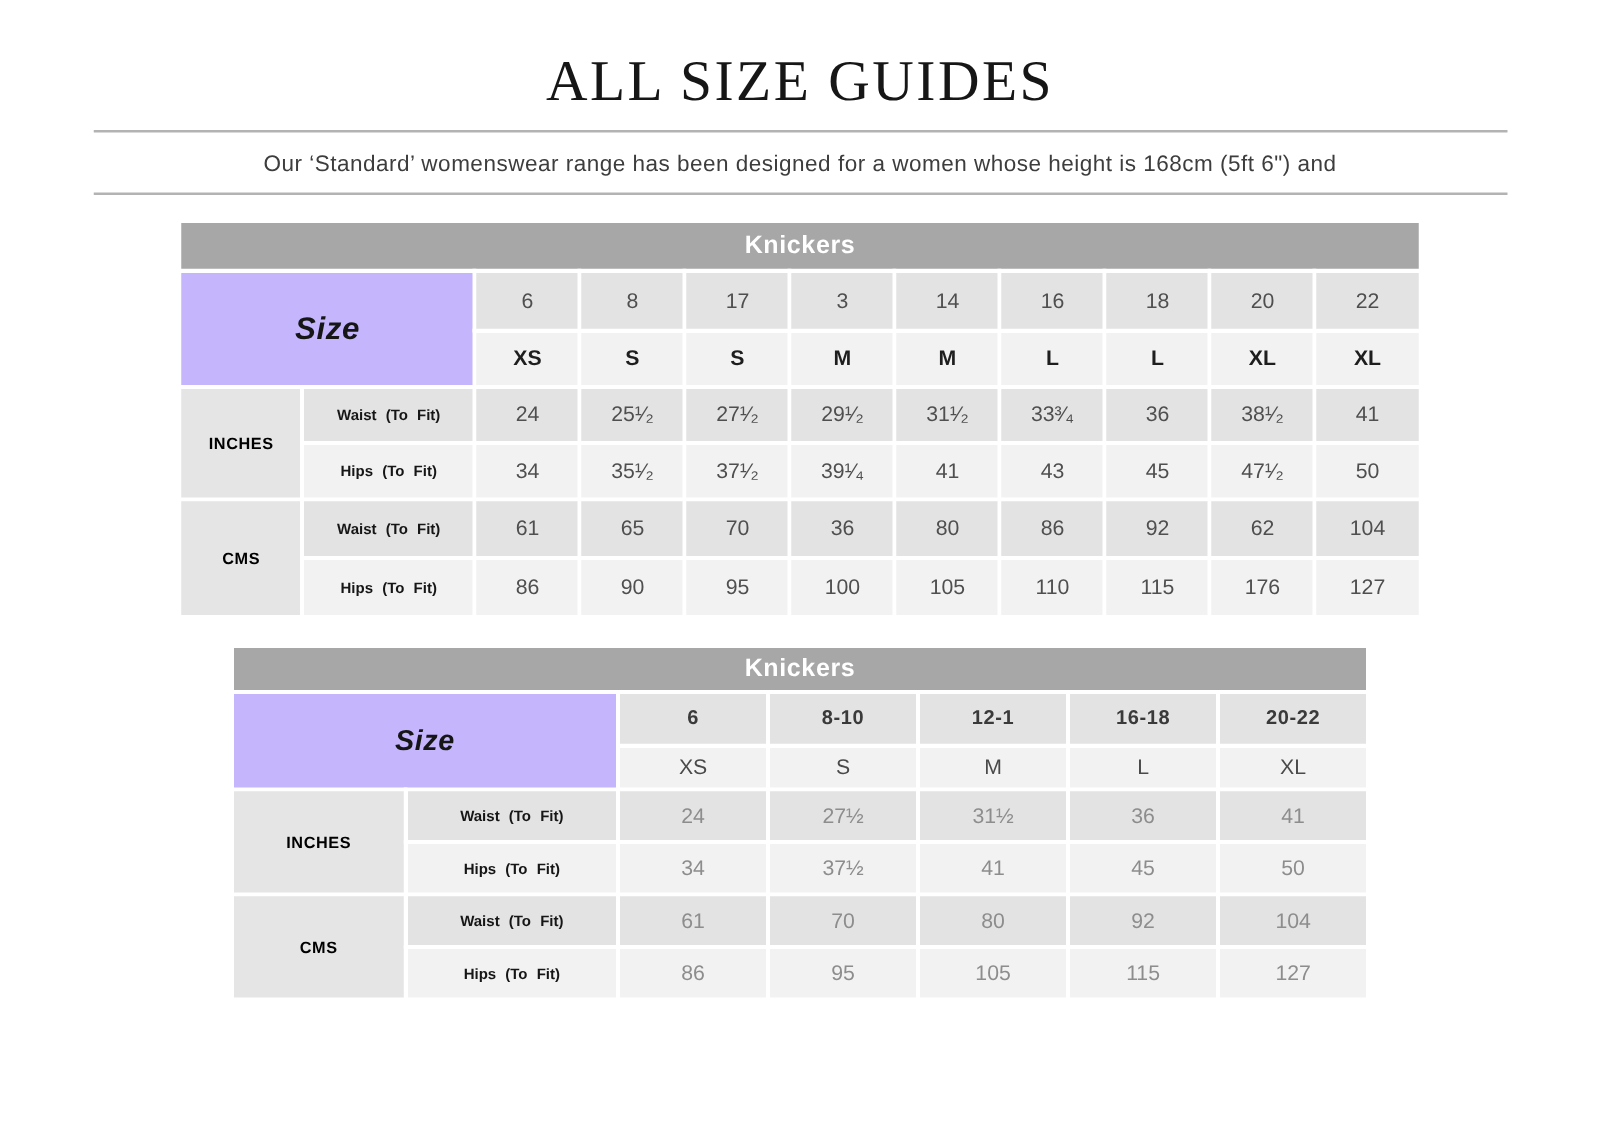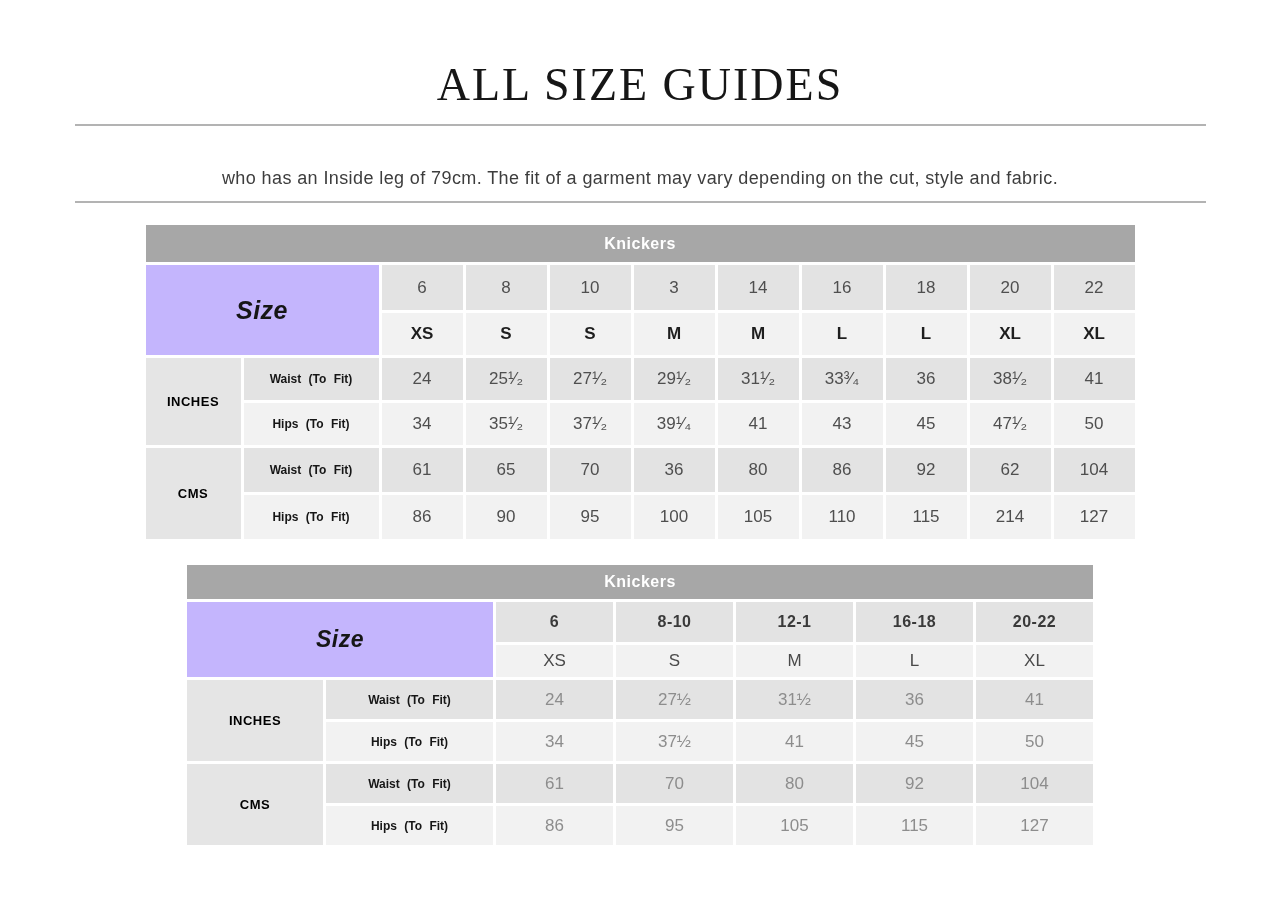--- a/index.html
+++ b/index.html
@@ -1,36 +1,36 @@
 <!DOCTYPE html>
 <html><head>
 <meta charset="utf-8">
 <style>
   html,body{margin:0;padding:0;background:#ffffff;}
   body{width:1280px;height:911px;font-family:"Liberation Sans","DejaVu Sans",sans-serif;overflow:hidden;}
 
   .page-title{
-    margin:56px 0 0 0;text-align:center;
+    margin:36px 0 0 0;text-align:center;
     font-family:"Liberation Serif","DejaVu Serif",serif;
     font-weight:400;font-size:46px;line-height:58px;color:#161616;
     letter-spacing:2px;
   }
   .rule{border:none;height:2px;background:#b3b3b3;width:1131px;margin:0 auto;}
   .rule-top{margin-top:10px;}
   .rule-bottom{margin-top:9px;}
   .intro{
     margin:12px auto 0 auto;text-align:center;width:1060px;
     font-size:18px;line-height:27px;color:#3d3d3d;letter-spacing:0.4px;
     font-weight:300;
   }
 
   table{border-collapse:collapse;table-layout:fixed;}
   td,th{border:3px solid #ffffff;text-align:center;vertical-align:middle;padding:0;overflow:hidden;}
 
-  .hdr{background:#a7a7a7;color:#ffffff;font-weight:bold;font-size:16px;letter-spacing:0.5px;}
+  .hdr{background:#a7a7a7;color:#ffffff;font-weight:bold;font-size:20px;letter-spacing:0.5px;}
   .size-cell{background:#c4b5fd;font-size:25px;font-weight:600;color:#161616;letter-spacing:0.5px;font-style:italic;}
   .unit-cell{background:#e5e5e5;font-size:13px;font-weight:bold;color:#000000;letter-spacing:0.5px;}
   .rowlabel{font-size:12px;font-weight:bold;color:#161616;word-spacing:4px;}
   .bg-dark{background:#e3e3e3;}
   .bg-light{background:#f2f2f2;}
 
   
   .t1{width:992px;margin:19px auto 0 auto;}
   .t1 tr.r-hdr{height:40px;}
   .t1 tr.r-num{height:48px;}
@@ -50,21 +50,21 @@
   .t2 .num{font-size:16px;font-weight:bold;color:#3a3a3a;letter-spacing:0.5px;}
   .t2 .letter{font-size:17px;color:#4a4a4a;}
   .t2 .val{font-size:17px;color:#8d8d8d;}
   .t2 .size-cell{font-size:23px;}
 </style>
 </head>
 <body>
 
 <h1 class="page-title">ALL SIZE GUIDES</h1>
 <hr class="rule rule-top">
-<p class="intro"><br><span>who has an Inside leg of 79cm. The fit of a garment may vary depending on the cut, style and fabric.</span></p>
+<p class="intro"><span>Our ‘Standard’ womenswear range has been designed for a women whose height is 168cm (5ft 6") and</span><br></p>
 <hr class="rule rule-bottom">
 
 <table class="t1">
   <colgroup>
     <col style="width:98px">
       <col style="width:138px">
     <col style="width:84px">
       <col style="width:84px">
       <col style="width:84px">
       <col style="width:84px">
@@ -75,21 +75,21 @@
       <col style="width:84px">
   </colgroup>
   <tbody>
       <tr class="r-hdr">
         <th class="hdr" colspan="11">Knickers</th>
       </tr>
   <tr class="r-num">
     <td class="size-cell" colspan="2" rowspan="2">Size</td>
     <td class="num bg-dark">6</td>
     <td class="num bg-dark">8</td>
-    <td class="num bg-dark">10</td>
+    <td class="num bg-dark">17</td>
     <td class="num bg-dark">3</td>
     <td class="num bg-dark">14</td>
     <td class="num bg-dark">16</td>
     <td class="num bg-dark">18</td>
     <td class="num bg-dark">20</td>
     <td class="num bg-dark">22</td>
   </tr>
   <tr class="r-let">
     <td class="letter bg-light">XS</td>
     <td class="letter bg-light">S</td>
@@ -141,21 +141,21 @@
   </tr>
   <tr class="r-cm">
     <td class="rowlabel bg-light">Hips (To Fit)</td>
     <td class="val bg-light">86</td>
     <td class="val bg-light">90</td>
     <td class="val bg-light">95</td>
     <td class="val bg-light">100</td>
     <td class="val bg-light">105</td>
     <td class="val bg-light">110</td>
     <td class="val bg-light">115</td>
-    <td class="val bg-light">214</td>
+    <td class="val bg-light">176</td>
     <td class="val bg-light">127</td>
   </tr>
 </tbody>
   </table>
 
 <table class="t2">
   <colgroup>
     <col style="width:139px">
       <col style="width:170px">
     <col style="width:120px">

